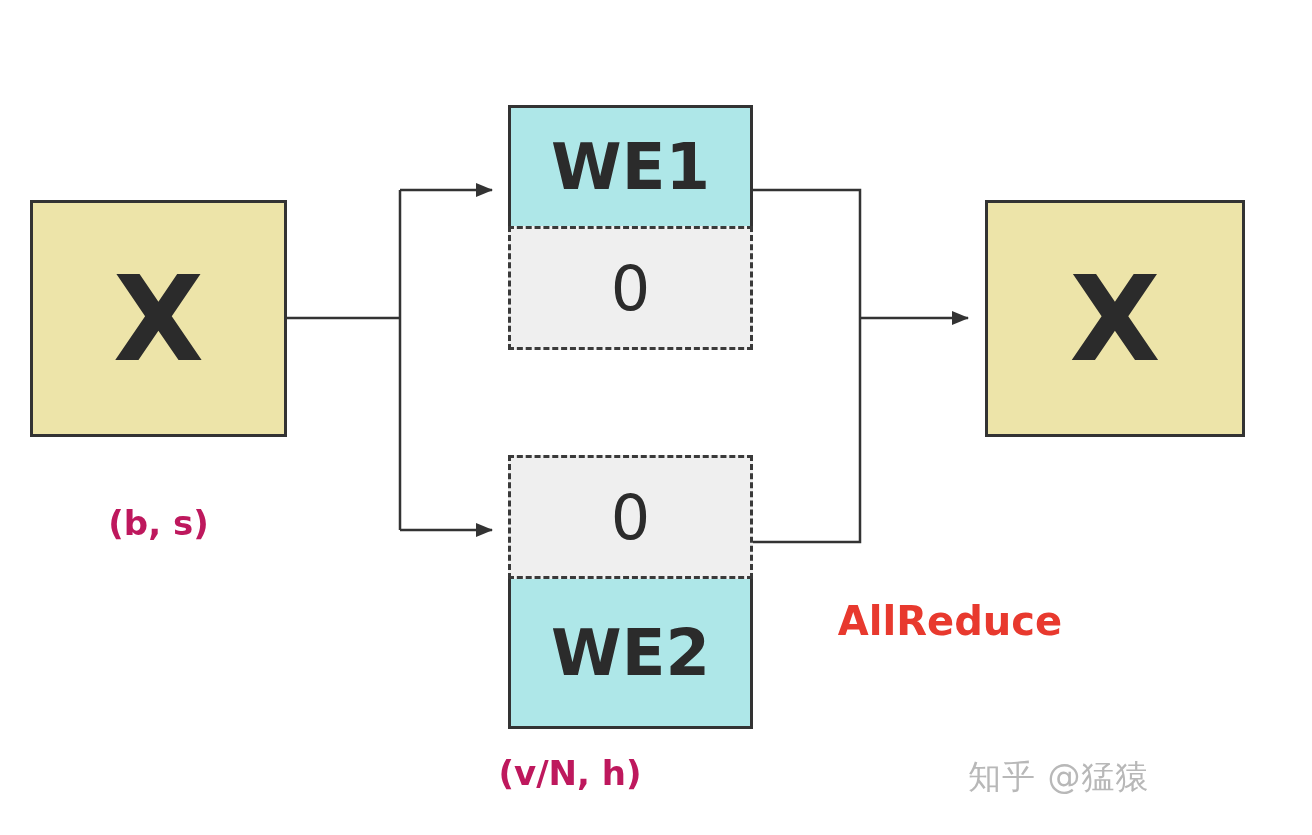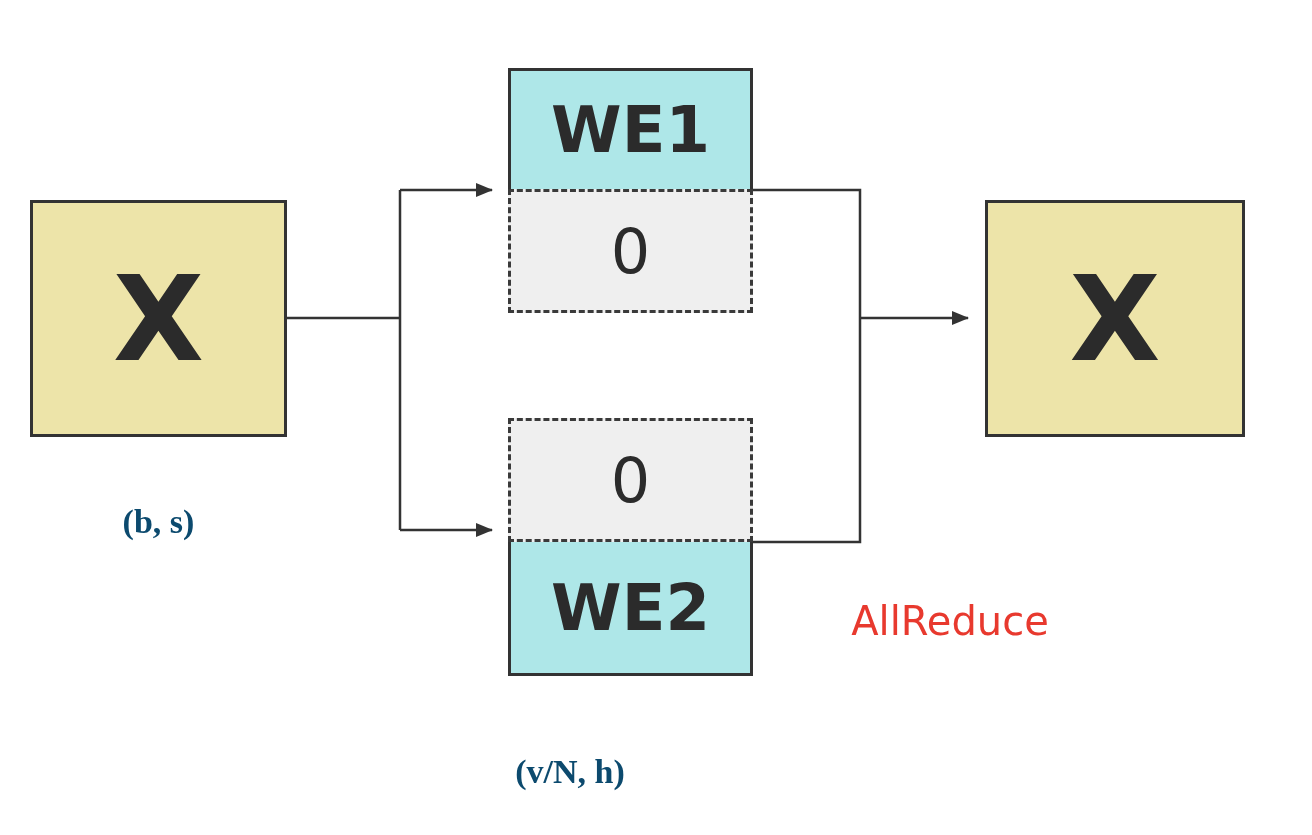--- a/index.html
+++ b/index.html
@@ -50,74 +50,74 @@
     font-size: 118px;
     font-weight: 600;
   }
   .x-box-left  { left: 30px;  top: 200px; }
   .x-box-right { left: 985px; top: 200px; width: 260px; }
 
   .we-stack {
     position: absolute;
     left: 508px;
     width: 245px;
+    margin-top: 37px;
   }
   .we-stack-top    { top: 68px; }
   .we-stack-bottom { top: 418px; }
 
   .we-box {
     box-sizing: border-box;
     width: 245px;
     height: 121px;
     background: var(--box-cyan, #aee7e8);
     border: 3px solid var(--line-dark, #333333);
     display: flex;
     align-items: center;
     justify-content: center;
     font-size: 64px;
     font-weight: 600;
     color: #2b2b2b;
   }
   .we-box.no-bottom { border-bottom: none; }
-  .we-box.no-top    { border-top: none; height: 134px; }
+  .we-box.no-top    { border-top: none; height: 150px; }
 
   .zero-box {
     box-sizing: border-box;
     width: 245px;
     height: 124px;
     background: var(--box-gray, #efefef);
     border: 3px dashed #3a3a3a;
     display: flex;
     align-items: center;
     justify-content: center;
     font-size: 62px;
     font-weight: 500;
     color: #2b2b2b;
   }
 
   .shape-label {
     position: absolute;
     text-align: center;
     font-size: 34px;
     font-weight: 600;
-    color: #0c4a6e;
-    font-family: Liberation Serif, serif;
+    color: #be185d;
   }
   .label-left  { left: 30px;  top: 503px; width: 257px; }
   .label-right { left: 985px; top: 487px; width: 260px; }
   .label-we    { left: 440px; top: 753px; width: 260px; }
 
   .allreduce {
     position: absolute;
     left: 830px;
     top: 598px;
     width: 240px;
     text-align: center;
     font-size: 40px;
-    font-weight: 400;
+    font-weight: 700;
     color: var(--allreduce-red, #e8392e);
   }
   .watermark {
     position: absolute;
     left: 968px;
     top: 755px;
     font-size: 33px;
     font-weight: 500;
     letter-spacing: 1px;
     color: var(--watermark-gray, #b8b8b8);
@@ -166,14 +166,15 @@
   </div>
 
   <div class="box x-box x-box-right">
     <span>X</span>
   </div>
 
   <div class="allreduce">AllReduce</div>
 
   <div class="shape-label label-we">(v/N, h)</div>
 
+  <div class="watermark">知乎 @猛猿</div>
 
 </div>
 
 </body></html>

